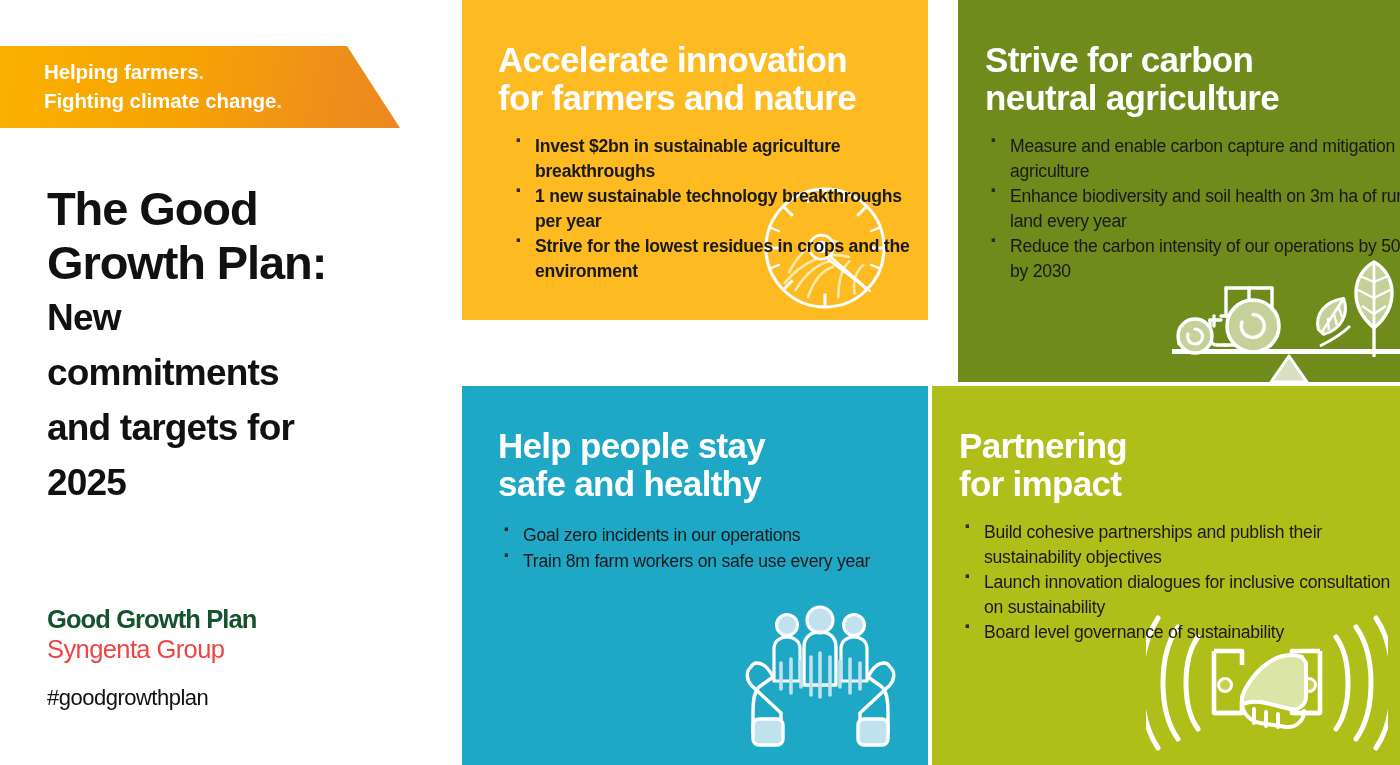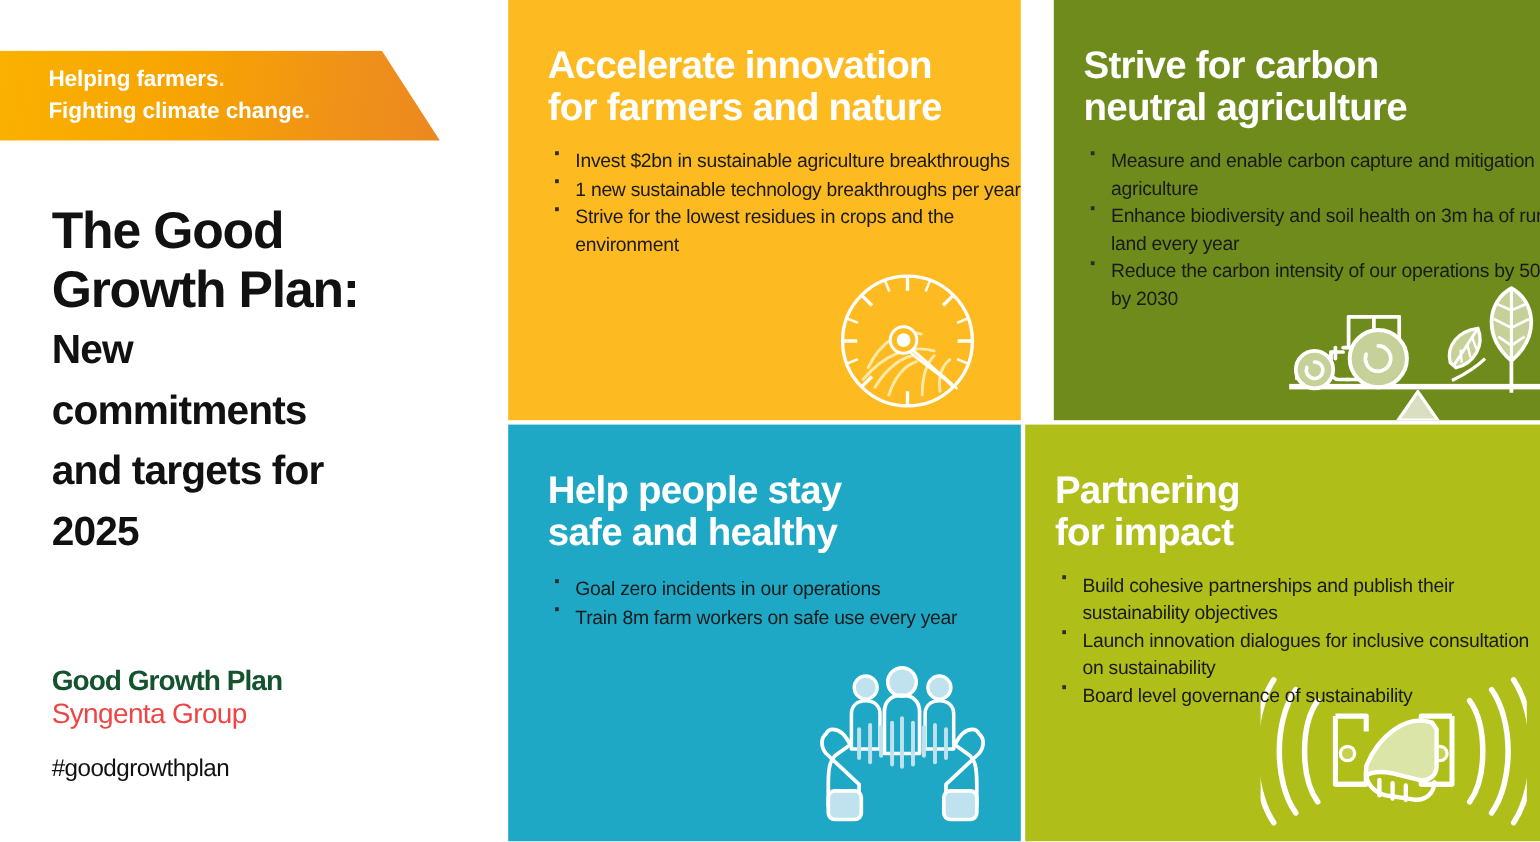--- a/index.html
+++ b/index.html
@@ -47,35 +47,35 @@
     line-height:31px; letter-spacing:-0.6px;
   }
   .hashtag {
     margin-top:20px; font-size:22px; font-weight:normal;
     color:#111111; letter-spacing:-0.5px;
   }
 
   
   #grid { position:absolute; left:462px; top:0; width:938px; height:765px; }
   .quad { position:absolute; overflow:hidden; }
-  #quad-0 { left:0;     top:0;     width:466px; height:382px; background:#FDBA21; }
+  #quad-0 { left:0;     top:0;     width:466px; height:320px; background:#FDBA21; }
   #quad-1 { left:496px; top:0;     width:468px; height:382px; background:#6E8B1B; }
   #quad-2 { left:0;     top:386px; width:466px; height:379px; background:#1EA8C6; }
   #quad-3 { left:470px; top:386px; width:468px; height:379px; background:#B0BE19; }
 
   .quad-heading {
     position:relative; z-index:3;
     color:#ffffff; font-weight:bold;
     font-size:35px; line-height:38px; letter-spacing:-0.7px;
   }
   #quad-0 .quad-heading, #quad-2 .quad-heading { padding:41px 0 0 36px; }
   #quad-1 .quad-heading, #quad-3 .quad-heading { padding:41px 0 0 27px; }
 
   ul.quad-bullets { position:relative; z-index:3; list-style:none; margin-top:17px; }
-  #quad-0 ul.quad-bullets { padding-left:36px; }
+  #quad-0 ul.quad-bullets { padding-left:48px;font-weight:bold; }
   #quad-2 ul.quad-bullets { padding-left:36px; margin-top:20px; }
   #quad-1 ul.quad-bullets, #quad-3 ul.quad-bullets { padding-left:27px; }
   ul.quad-bullets li {
     position:relative; padding-left:25px;
     color:#1a1a1a; font-size:17.6px; line-height:24.5px;
     letter-spacing:-0.25px; margin-bottom:1px;
   }
   ul.quad-bullets li::before {
     content:"\00b7"; position:absolute; left:5px; top:-6px;
     font-size:24px; font-weight:bold; line-height:24.5px; color:#2b2b2b;

